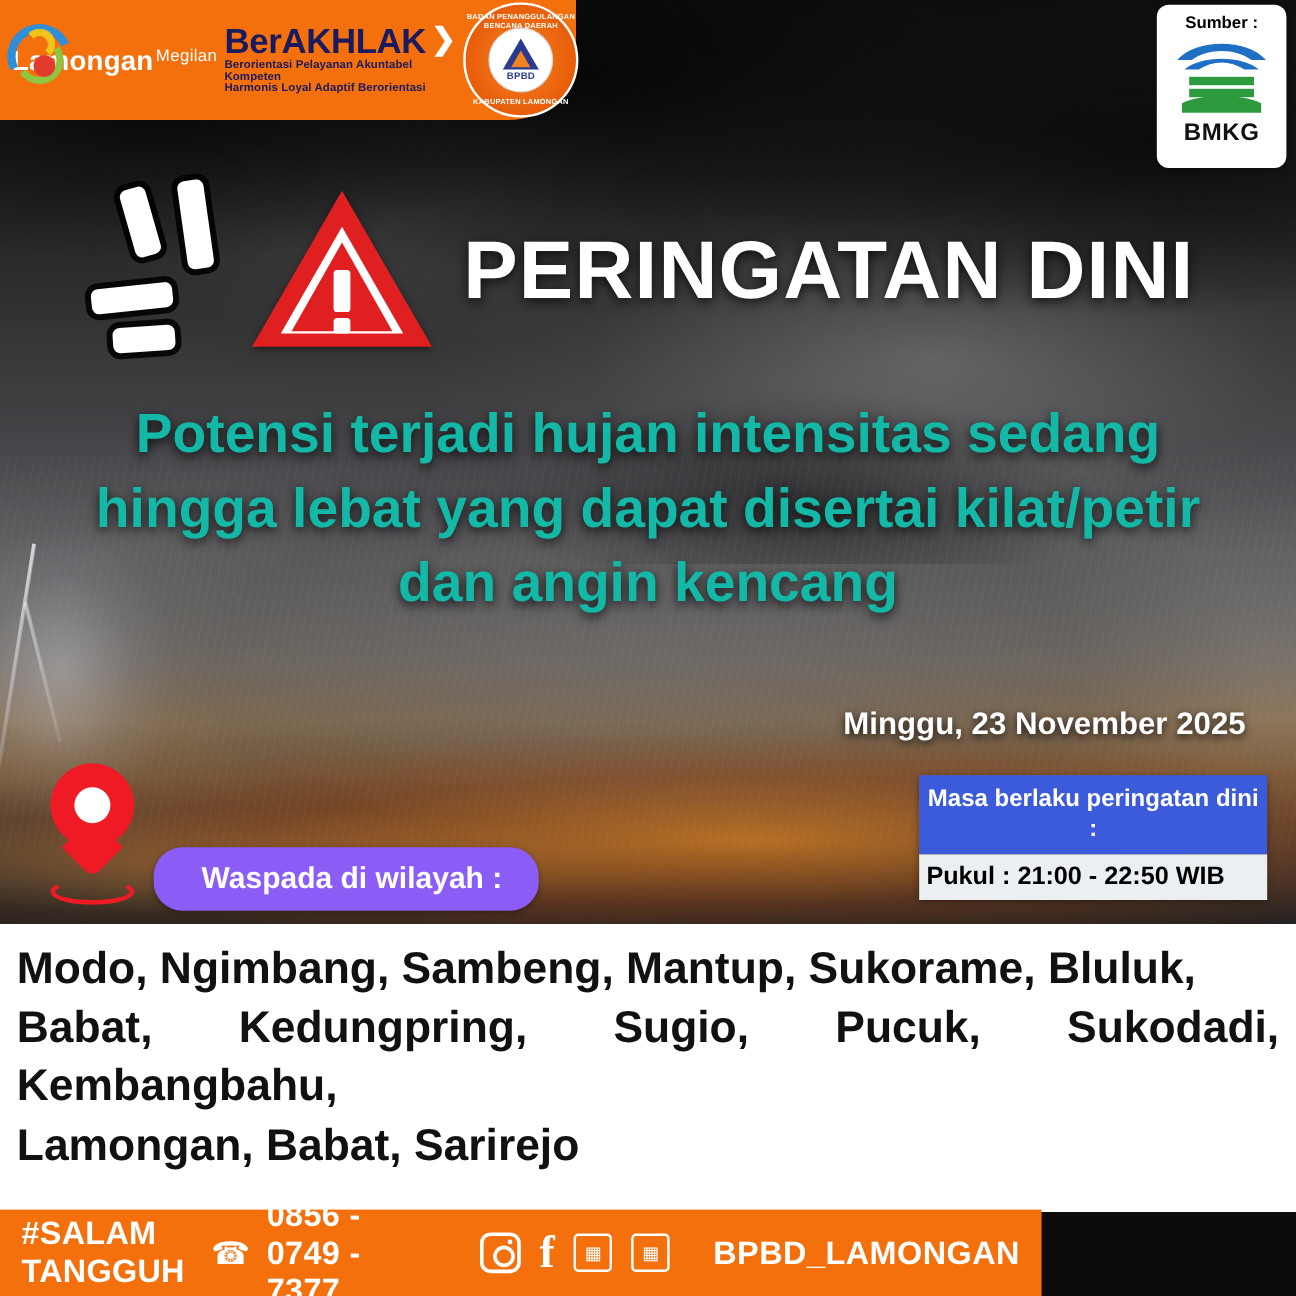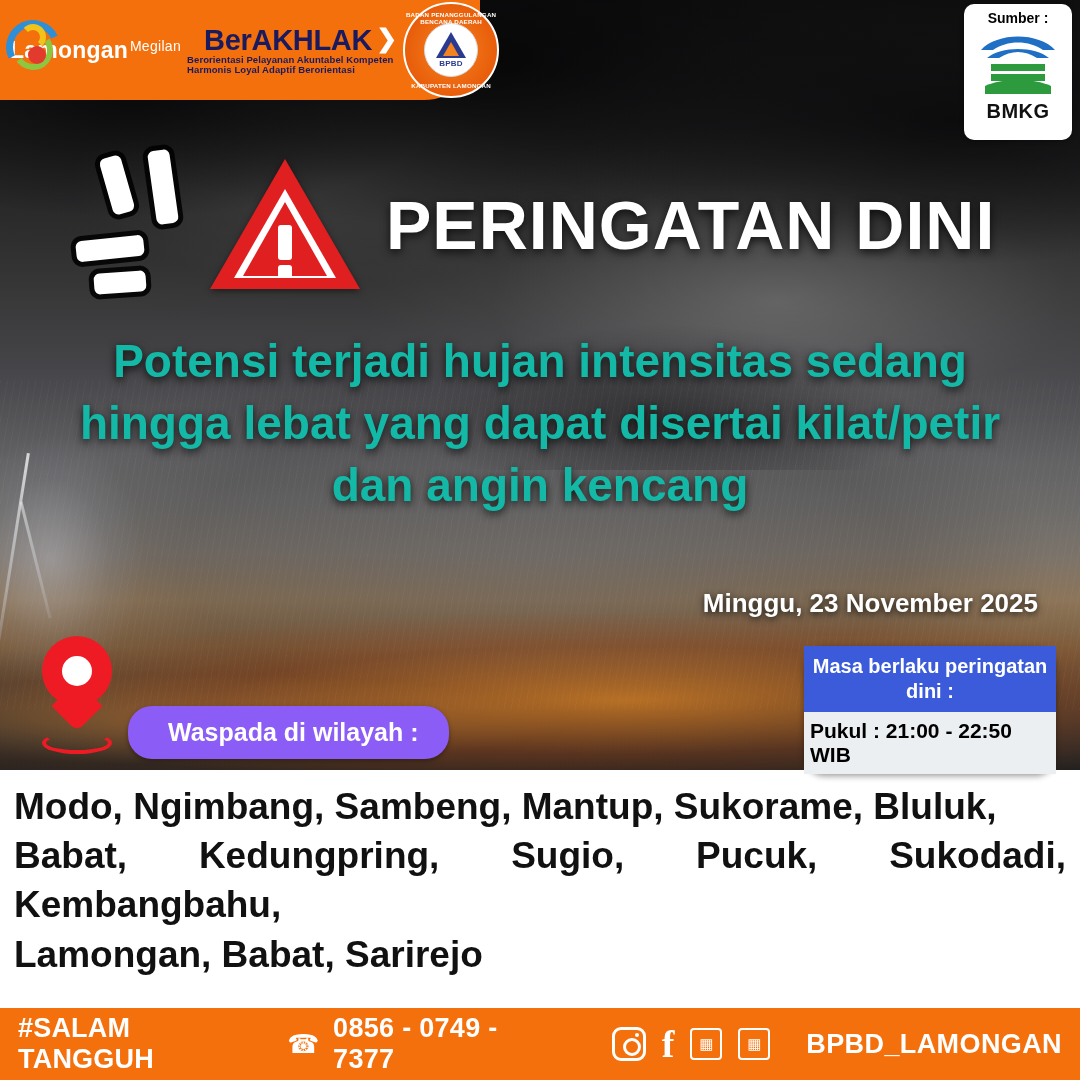--- a/index.html
+++ b/index.html
@@ -93,21 +93,21 @@
   }
   .logo-swirl .ring {
     position: absolute; border-radius: 50%;
   }
   .sw1 { width:54px;height:54px;left:4px;top:4px;border:7px solid #2e8fd6; border-right-color: transparent; border-bottom-color: transparent; transform: rotate(20deg);}
   .sw2 { width:40px;height:40px;left:11px;top:14px;border:6px solid #8ec63f; border-left-color: transparent; border-top-color: transparent; transform: rotate(10deg);}
   .sw3 { width:26px;height:26px;left:18px;top:8px;border:6px solid #f2c318; border-bottom-color: transparent; border-left-color: transparent;}
   .sw4 { width:18px;height:18px;left:26px;top:30px;background:#e23b2e;}
   .berakhlak { display: flex; flex-direction: column; line-height: 1.0; }
   .berakhlak .ba-top { display:flex; align-items:center; gap:4px; }
-  .berakhlak .ba-main { font-size: 29px; font-weight: 700; color: #1a1a5e; letter-spacing: -.3px; margin-left: 17px; }
+  .berakhlak .ba-main { font-size: 29px; font-weight: 700; color: #1a1a5e; letter-spacing: -.3px; }
   .chev { color:#ffffff; font-size: 25px; font-weight: 700; line-height: 1; transform: translateY(-2px); }
   .berakhlak .ba-sub1 { font-size: 9.5px; font-weight: 700; color: #1a1a5e; letter-spacing: .1px; }
   .berakhlak .ba-sub2 { font-size: 9.5px; font-weight: 700; color: #1a1a5e; letter-spacing: .1px; }
   .bpbd-seal {
     width: 96px; height: 96px; border-radius: 50%;
     background: radial-gradient(circle at 50% 50%, #f58220 0%, #e85d0a 70%, #c44a06 100%);
     border: 2px solid #ffffff;
     position: relative; display:flex; align-items:center; justify-content:center;
     flex: 0 0 auto;
   }
@@ -204,23 +204,22 @@
 
   
   .date-line {
     position: absolute; right: 42px; top: 588px; z-index: 5;
     font-size: 26px; font-weight: 600; color: #ffffff;
     text-shadow: 0 2px 7px rgba(0,0,0,.8);
   }
 
   
   .validity {
-    position: absolute; right: 24px; top: 646px; width: 252px; z-index: 5;
+    position: absolute; right: 24px; top: 646px; width: 290px; z-index: 5;
     box-shadow: 0 2px 6px rgba(0,0,0,.4);
-    border-radius: 21px;
   }
   .validity .v-head {
     background: #3b5bdb; color: #ffffff; text-align: center;
     font-size: 20px; font-weight: 700; line-height: 1.25; padding: 8px 6px;
   }
   .validity .v-body {
     background: #eceff1; color: #000000; text-align: left;
     font-size: 21px; font-weight: 700; padding: 7px 6px;
   }
 
@@ -258,21 +257,21 @@
     padding: 12px 14px 0 14px;
   }
   .regions .r-text {
     font-size: 37px; font-weight: 700; color: #111111; line-height: 1.33;
     text-align: justify; text-justify: inter-word;
   }
   .regions .r-last { text-align: left; }
 
   
   .bottombar {
-    position: absolute; left: 0; bottom: 0; width: 1080px; height: 72px;
+    position: absolute; left: 0; bottom: 0; width: 868px; height: 72px;
     background: #f4700d; z-index: 6;
     display: flex; align-items: center; gap: 14px; padding: 0 18px;
   }
   .salam { font-size: 27px; font-weight: 700; color: #ffffff; letter-spacing: .2px; }
   .phone-ic { font-size: 26px; color: #ffffff; transform: scaleX(-1); }
   .phone-num { font-size: 27px; font-weight: 700; color: #ffffff; letter-spacing: .3px; }
   .soc { display: flex; align-items: center; gap: 16px; margin-left: 32px; }
   .ig {
     width: 34px; height: 34px; border: 3px solid #ffffff; border-radius: 9px;
     position: relative;

